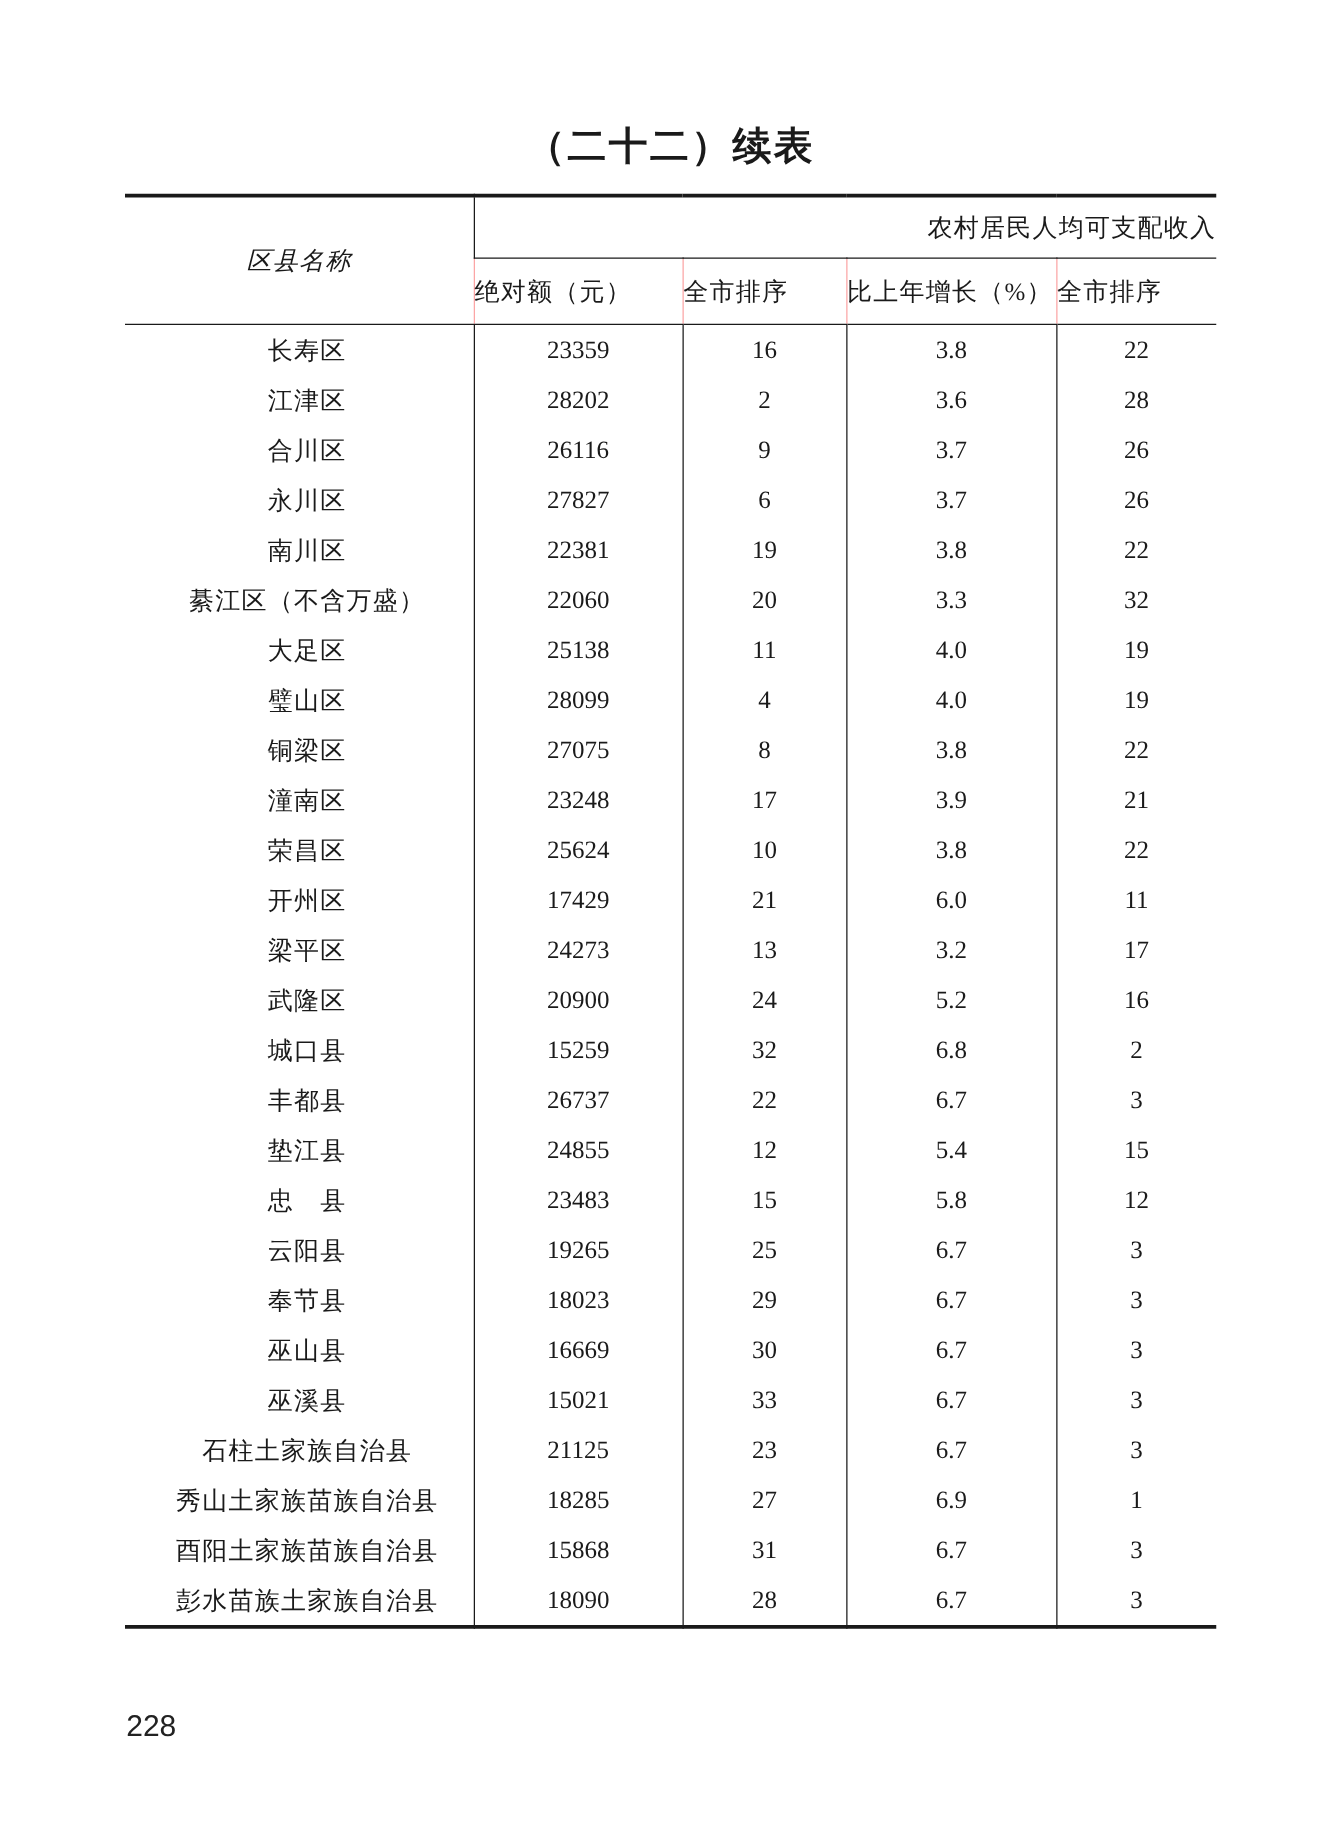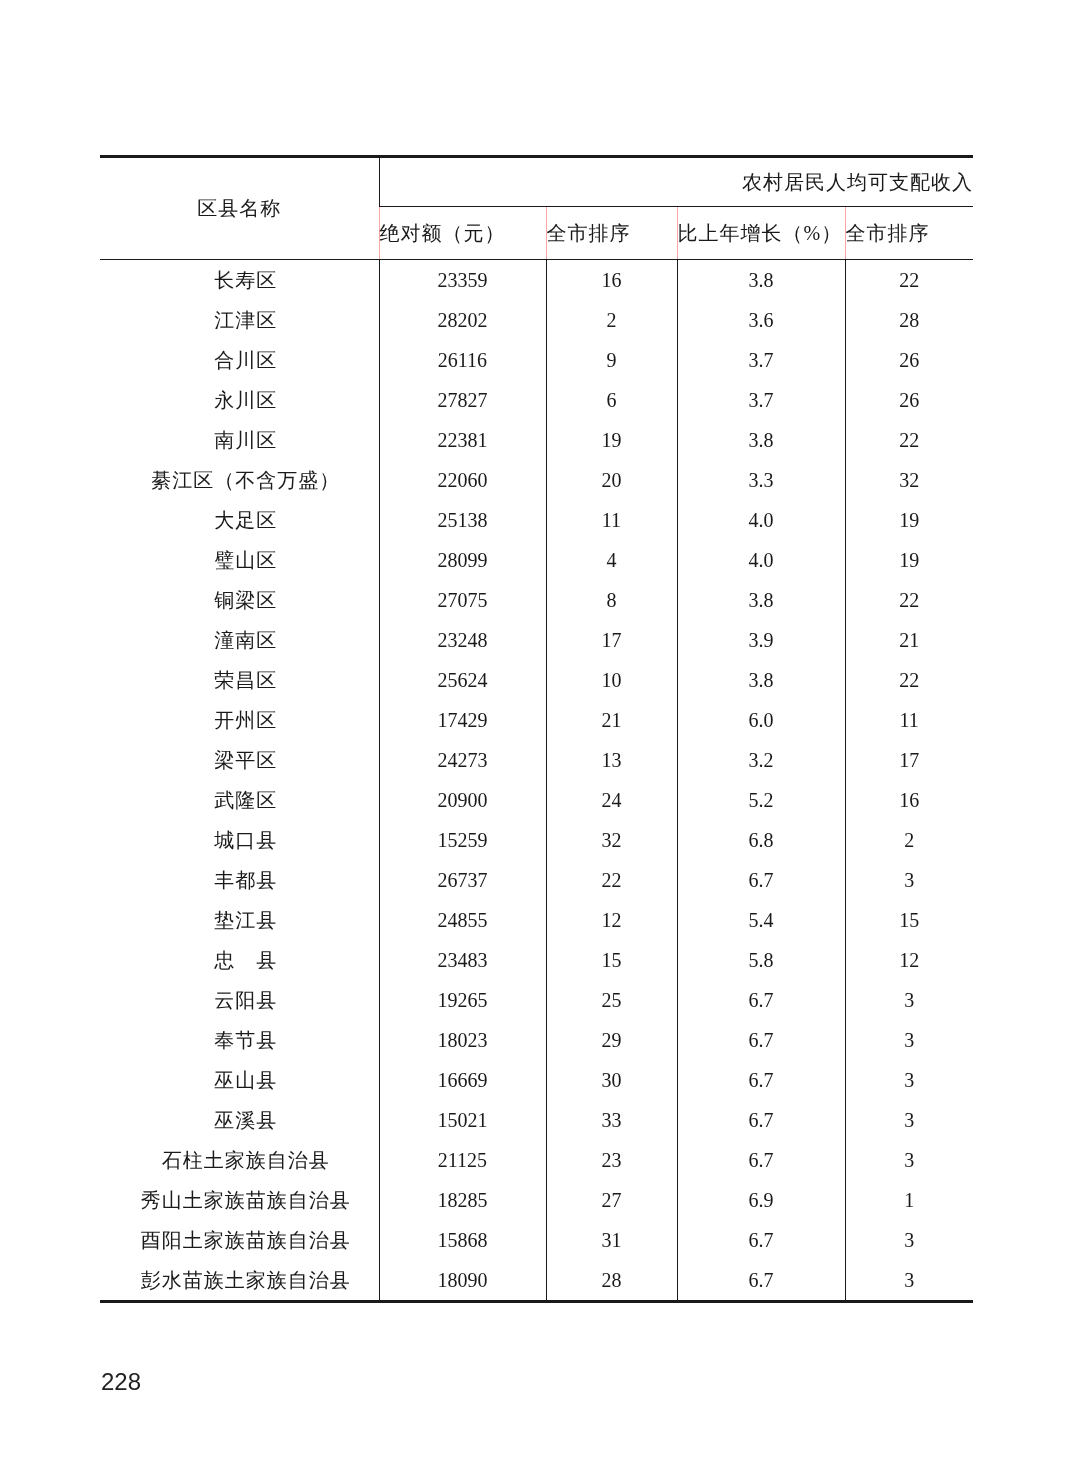--- a/index.html
+++ b/index.html
@@ -58,20 +58,21 @@
   }
   tr.subhead-row th {
     height: 52px;
     text-align: left;
     border-left: 1px solid #fca5a5;
     border-bottom: 1px solid #1a1a1a;
     letter-spacing: 1px;
   }
   th.name-head {
     border-bottom: 1px solid #1a1a1a;
+    font-style: italic;
   }
   tbody td {
     height: 40px;
   }
   tbody td.name-cell {
     text-align: center;
     padding-left: 13px;
     letter-spacing: 1px;
   }
   tbody td.num-cell {
@@ -85,20 +86,21 @@
     font-family: "Liberation Sans", "DejaVu Sans", sans-serif;
     font-size: 24px;
     color: #222222;
   }
 </style>
 </head>
 <body>
 
 <div class="page">
 
+  <div class="doc-title">（二十二）续表</div>
 
   <table class="data-table">
     <colgroup>
       <col style="width:279px">
       <col style="width:167px">
       <col style="width:131px">
       <col style="width:168px">
       <col style="width:128px">
     </colgroup>
     <thead>

